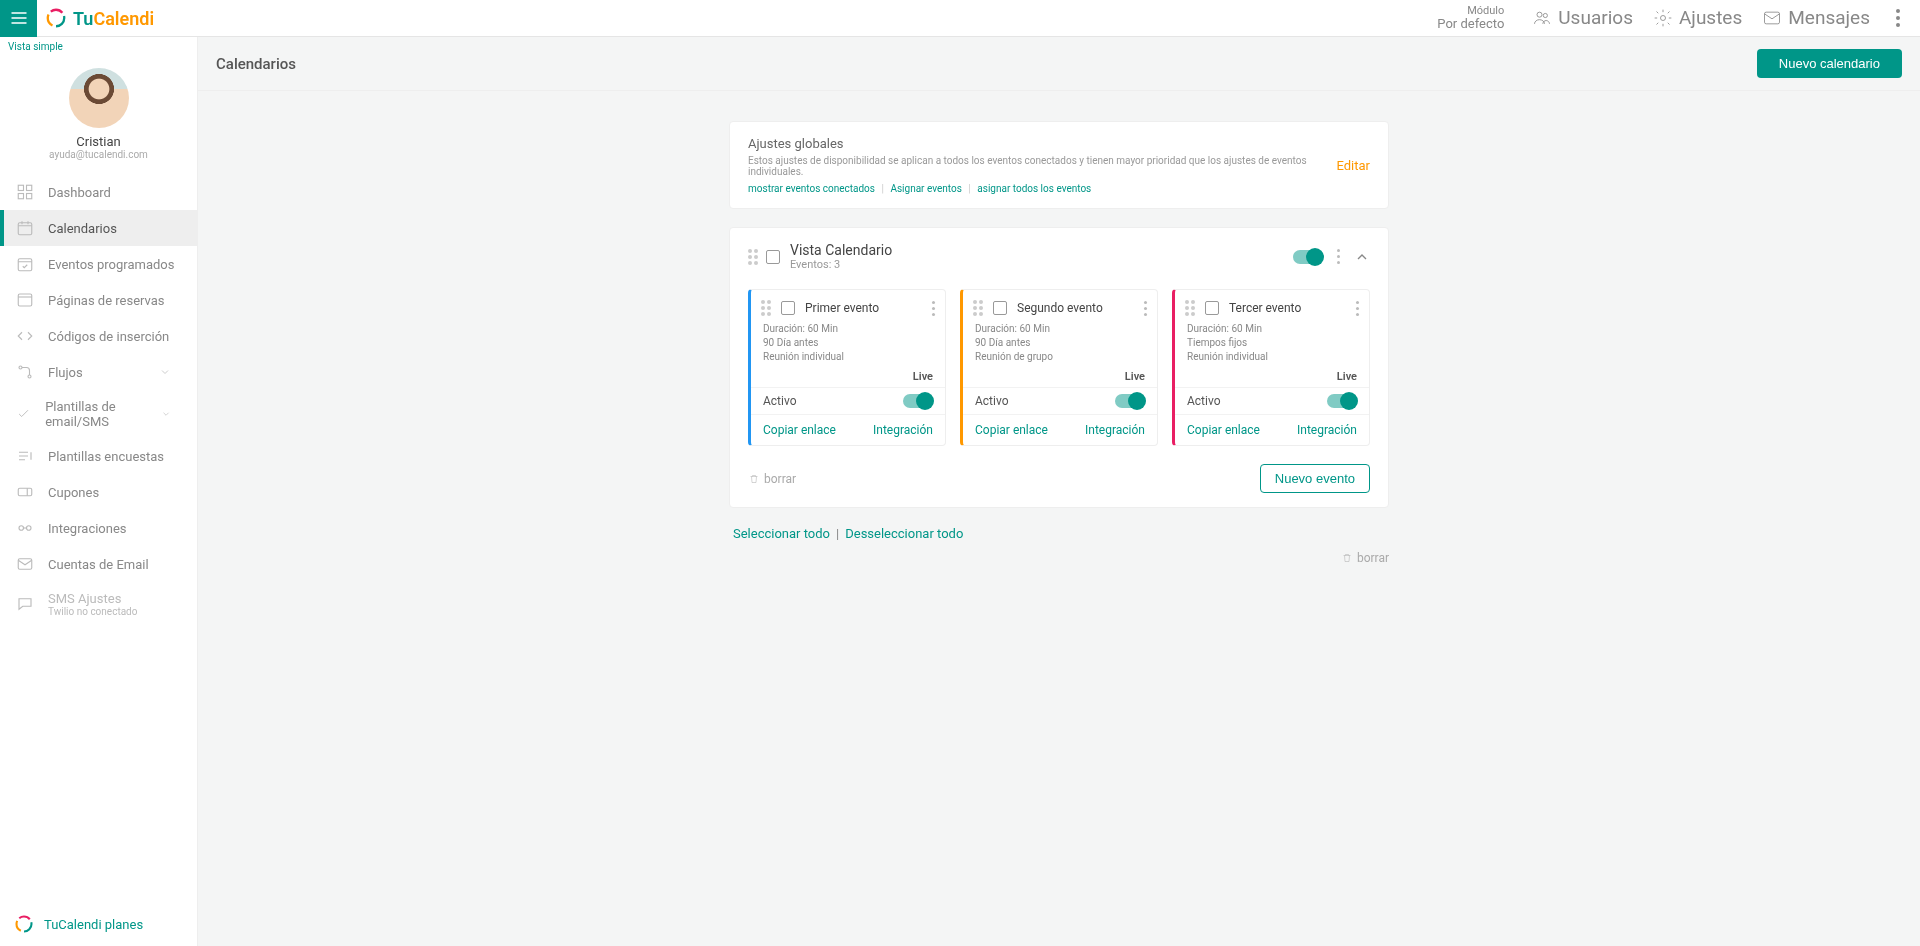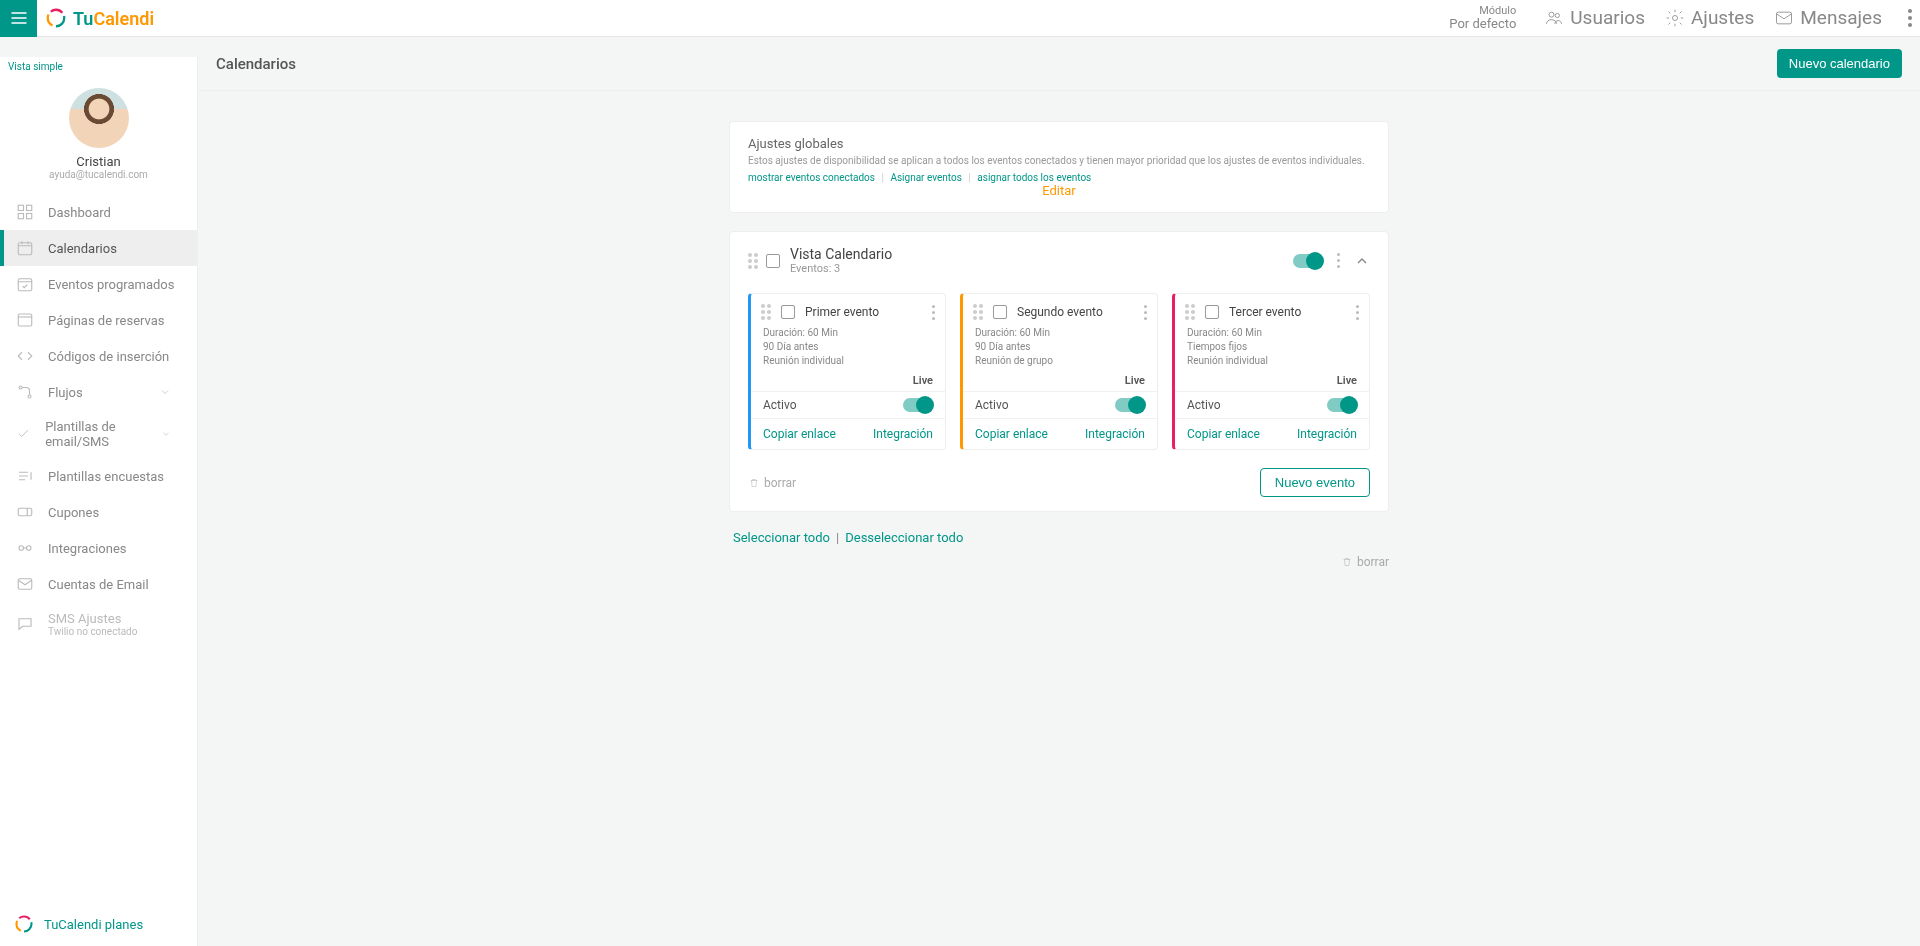--- a/index.html
+++ b/index.html
@@ -7,57 +7,57 @@
 
 
 .topbar { height: 37px; background: #fff; border-bottom: 1px solid #e5e5e5; display: flex; align-items: center; }
 .menu-btn { width: 37px; height: 37px; background: #009688; display: flex; align-items: center; justify-content: center; cursor: pointer; }
 .menu-btn svg { fill: #fff; width: 20px; height: 20px; }
 .brand { display: flex; align-items: flex-end; margin-left: 8px; font-weight: 600; font-size: 18px; }
 .brand-logo { width: 22px; height: 22px; margin-right: 6px; }
 .brand-t { color: #009688; }
 .brand-c { color: #ff9800; }
 .topbar-spacer { flex: 1; }
-.topbar-right { display: flex; align-items: center; }
+.topbar-right { display: flex; align-items: center; padding-right: 12px; }
 .module-block { text-align: right; margin-right: 18px; color: #888; font-size: 11px; line-height: 1.1; }
 .module-block .mod-val { font-size: 13px; color: #888; }
 .top-link { display: flex; align-items: center; margin: 0 10px; color: #888; font-size: 19px; cursor: pointer; }
 .top-link svg { width: 20px; height: 20px; margin-right: 6px; stroke: #888; fill: none; }
 .top-dots { width: 20px; display:flex; flex-direction: column; align-items: center; gap:3px; cursor:pointer; margin-left:8px; }
 .top-dots span { width:4px; height:4px; border-radius:50%; background:#888; }
 
 
 .layout { display: flex; height: calc(100vh - 37px); }
-.sidebar { width: 198px; background: #fff; border-right: 1px solid #eee; display: flex; flex-direction: column; position: relative; margin-top: 20px; }
+.sidebar { width: 198px; background: #fff; border-right: 1px solid #eee; display: flex; flex-direction: column; position: relative; }
 .vista-simple { font-size: 10px; color: #009688; padding: 4px 8px; }
 .profile { text-align: center; padding: 12px 0 8px; }
 .avatar { width: 60px; height: 60px; border-radius: 50%; background: linear-gradient(180deg,#d0d0d0 40%, #e8d8c0 40%); margin: 0 auto; display:flex; align-items:center; justify-content:center; overflow:hidden; }
 .avatar-inner{width:100%;height:100%;background:radial-gradient(circle at 50% 35%, #f2d4b8 20%, #6b4a35 22%, #6b4a35 30%, transparent 31%), linear-gradient(180deg,#cfe0e0 35%,#f2d4b8 35%);}
 .profile-name { font-size: 13px; color: #444; margin-top: 6px; }
 .profile-email { font-size: 10px; color: #aaa; }
 .nav { margin-top: 6px; flex:1; overflow-y:auto; }
 .nav-item { display: flex; align-items: center; padding: 9px 12px; color: #888; cursor: pointer; font-size: 13px; border-left: 4px solid transparent; }
 .nav-item.active { background: #eeeeee; border-left: 4px solid #009688; color: #555; }
 .nav-item svg { width: 18px; height: 18px; margin-right: 14px; fill: none; stroke: #bbb; stroke-width:1.5; }
 .nav-item .chev { margin-left: auto; width:12px; height:12px; stroke:#bbb; }
 .nav-item.disabled { color: #bbb; }
 .nav-sub { font-size: 10px; color: #bbb; display: block; }
 .planes { padding: 12px 14px; display:flex; align-items:center; color:#009688; font-size:13px; cursor:pointer; }
 .planes svg { width:20px; height:20px; margin-right:10px; }
 
 
 .main { flex: 1; overflow-y: auto; }
 .page-header { display: flex; align-items: center; padding: 12px 18px; border-bottom: 1px solid #eee; background:#f4f5f5; }
 .page-title { font-size: 15px; color: #555; font-weight: 500; }
-.btn-primary { margin-left: auto; background: #009688; color: #fff; border: none; border-radius: 4px; padding: 7px 12px; font-size: 13px; cursor: pointer; }
+.btn-primary { margin-left: auto; background: #009688; color: #fff; border: none; border-radius: 4px; padding: 7px 22px; font-size: 13px; cursor: pointer; }
 .content { width: 660px; margin: 30px auto; }
 
 .card { background: #fff; border: 1px solid #eee; border-radius: 4px; margin-bottom: 18px; }
 
-.global-card { padding: 14px 18px; display:flex;flex-direction:column; }
+.global-card { padding: 14px 18px; display:flex; }
 .global-left { flex:1; }
 .global-title { font-size: 13px; color: #666; margin-bottom: 4px; }
 .global-desc { font-size: 10px; color: #999; margin-bottom: 6px; }
 .global-links { font-size: 10px; }
 .global-links a { color: #009688; text-decoration: none; }
 .global-links .sep { color: #ccc; margin: 0 4px; }
 .edit-link { color: #ff9800; font-size: 13px; cursor: pointer; align-self: center; }
 
 .cal-card { padding: 14px 18px; }
 .cal-header { display: flex; align-items: center; }

